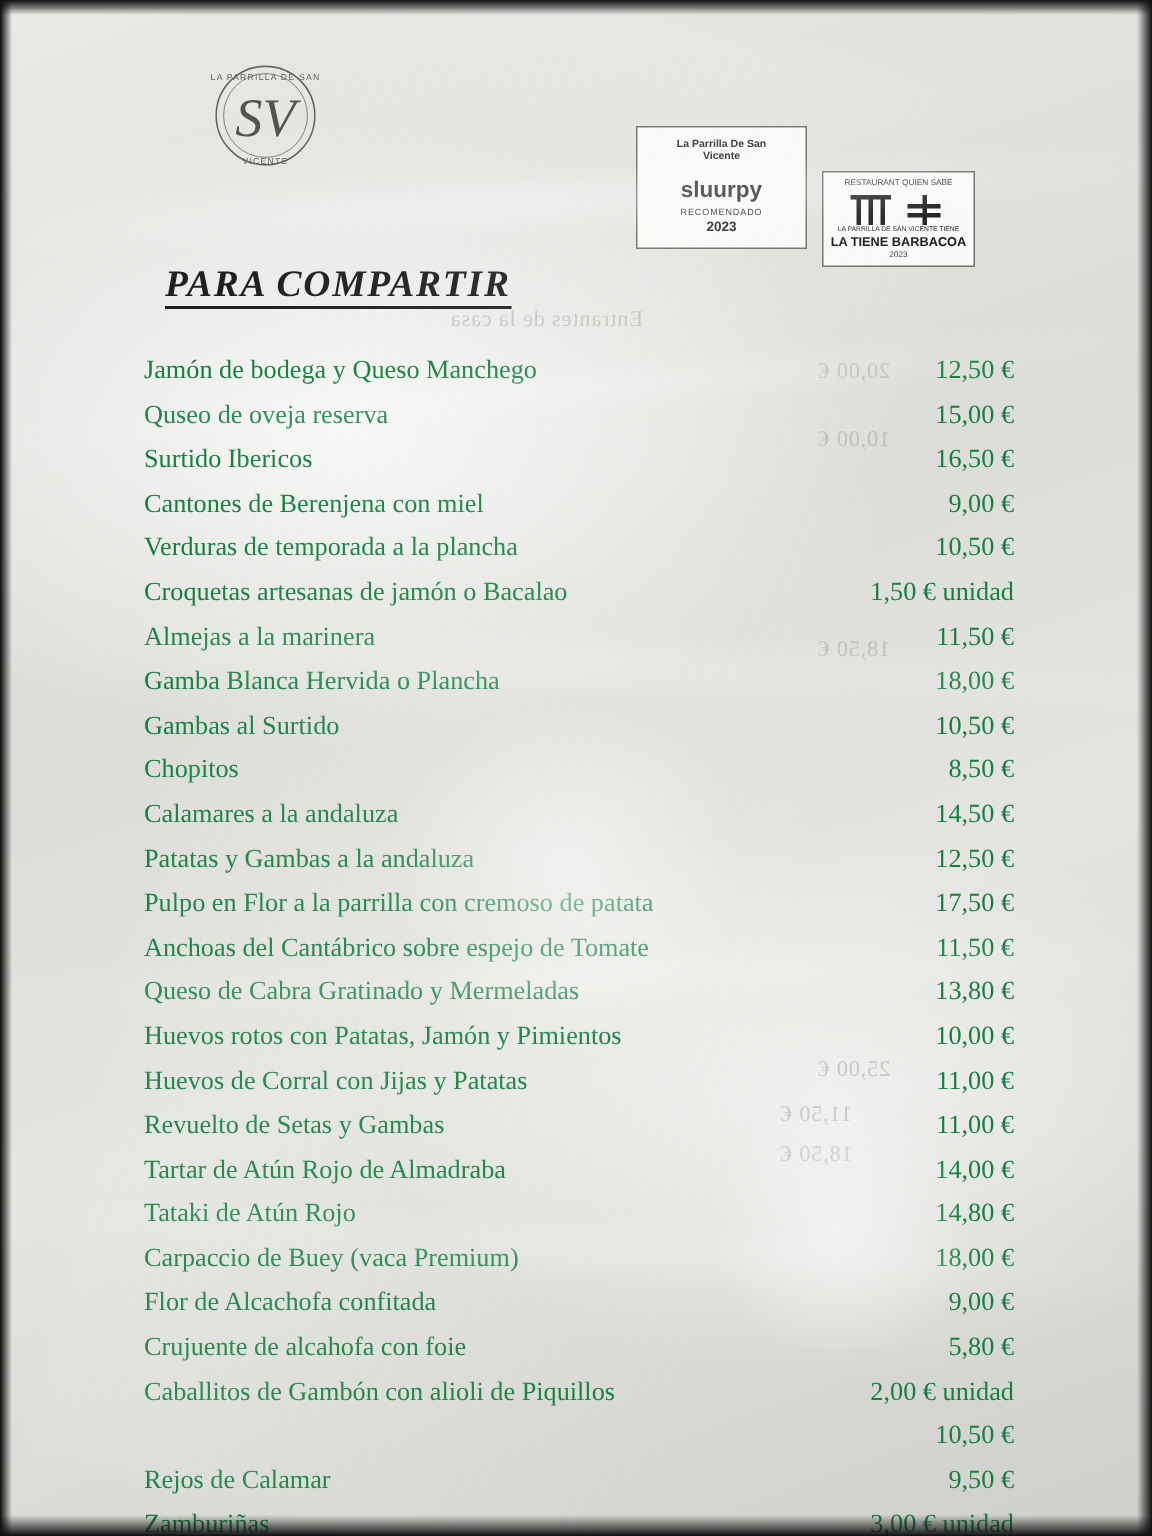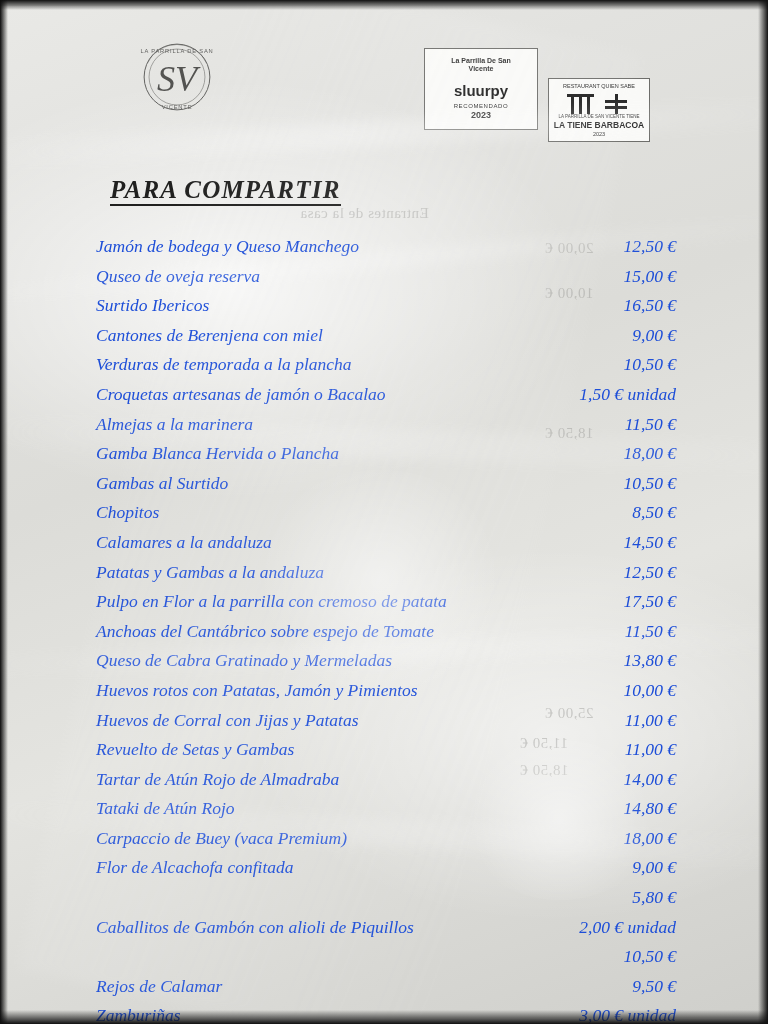--- a/index.html
+++ b/index.html
@@ -71,20 +71,21 @@
   .logo-main {
     position: absolute;
     left: 135px; top: 40px;
     width: 84px; height: 74px;
     opacity: .85;
   }
   .badge {
     position: absolute;
     border: 1.5px solid #6d6d6a;
     background: rgba(252,252,250,0.9);
+    margin-top: 36px;
   }
   .badge1 { left: 424px; top: 48px; width: 112px; height: 80px; }
   .badge2 { left: 548px; top: 78px; width: 100px; height: 62px; }
   .badge-txt {
     position: absolute;
     width: 100%;
     text-align: center;
     font-family: "Liberation Sans", sans-serif;
     color: #2c2c2c;
     line-height: 1.05;
@@ -104,22 +105,21 @@
   }
   .list {
     position: absolute;
     left: 96px;
     top: 236px;
     width: 580px;
   }
   .row {
     position: relative;
     height: 29.6px;
-    font-style: italic;
-    color: #1d4ed8;
+    color: #15803d;
   }
   .name {
     position: absolute;
     left: 0;
     top: 0;
     font-size: 17.5px;
     white-space: nowrap;
   }
   .price {
     position: absolute;
@@ -270,20 +270,21 @@
       </div>
     <div class="row">
         <span class="name">Carpaccio de Buey (vaca Premium)</span>
         <span class="price">18,00 €</span>
       </div>
     <div class="row">
         <span class="name">Flor de Alcachofa confitada</span>
         <span class="price">9,00 €</span>
       </div>
     <div class="row">
+        <span class="name">Crujuente de alcahofa con foie</span>
         <span class="price">5,80 €</span>
       </div>
     <div class="row">
         <span class="name">Caballitos de Gambón con alioli de Piquillos</span>
         <span class="price">2,00 € unidad</span>
       </div>
     <div class="row">
         <span class="price">10,50 €</span>
       </div>
     <div class="row">

